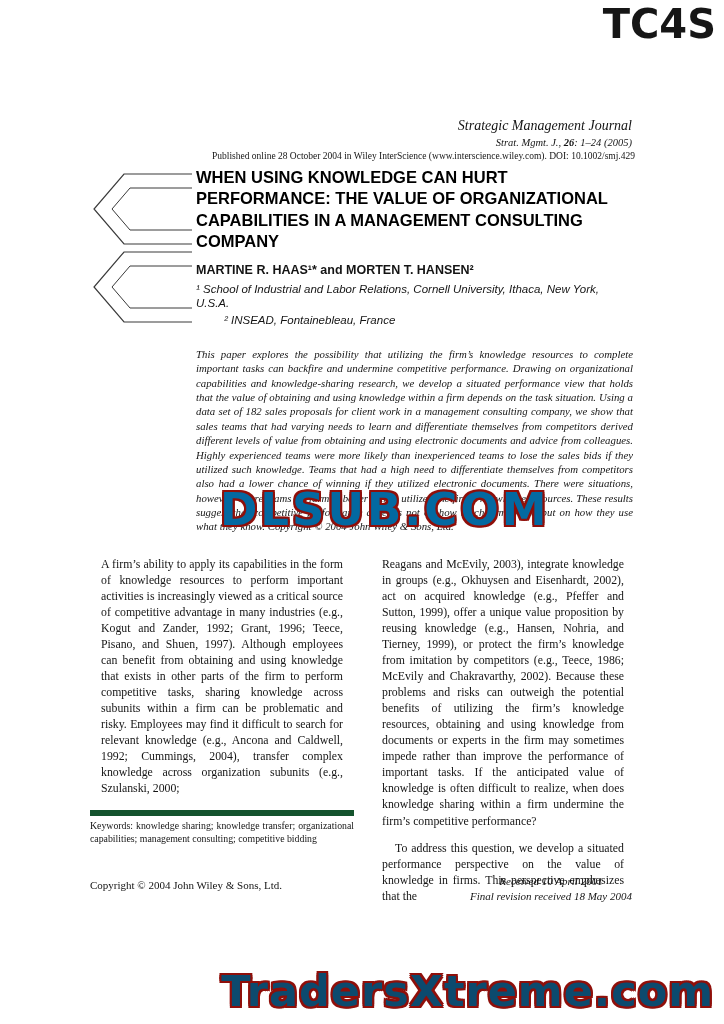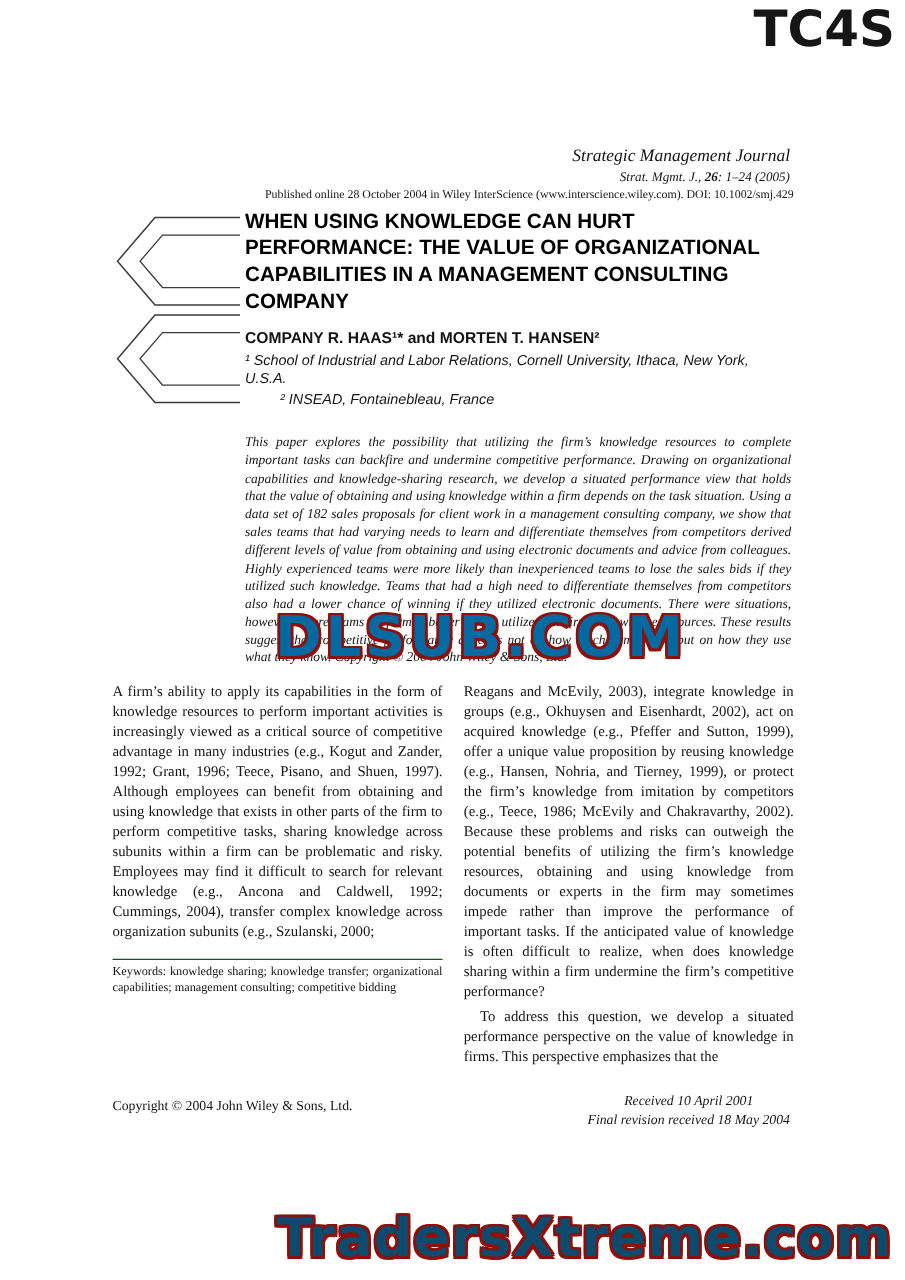--- a/index.html
+++ b/index.html
@@ -76,26 +76,26 @@
     font-style:italic; font-size:10.8px; line-height:1.33; text-align:justify;
   }
 
   
   .columns {
     position:absolute; left:90px; top:545px; width:545px;
     display:flex; gap:17px;
   }
   .col { width:264px; }
   .body-par {
-    font-size:11.8px; line-height:1.36; text-align:justify; margin:0;
+    font-size:11.8px; line-height:1.36; text-align:justify; margin:11px;
   }
   .body-par.indent { text-indent:13px; margin-top:3px; }
 
   .footnote {
-    margin-top:14px; border-top:1px solid #14532d; padding-top:4px;
+    margin-top:14px; border-top:6px solid #14532d; padding-top:4px;
     font-size:9.8px; line-height:1.3; text-align:justify;
   }
   .footnote p { margin:0; }
   .fn-italic { font-style:italic; }
 
   
   .footer-copyright {
     position:absolute; left:90px; top:879px; font-size:11px;
   }
   .footer-received {
@@ -120,21 +120,21 @@
 
   <svg class="deco" width="100" height="152" viewBox="0 0 100 152">
     <path d="M100 2 H32 L2 37 L32 72 H100" fill="none" stroke="#3a3a3a" stroke-width="1.2"></path>
     <path d="M100 16 H38 L20 37 L38 58 H100" fill="none" stroke="#3a3a3a" stroke-width="1"></path>
     <path d="M100 80 H32 L2 115 L32 150 H100" fill="none" stroke="#3a3a3a" stroke-width="1.2"></path>
     <path d="M100 94 H38 L20 115 L38 136 H100" fill="none" stroke="#3a3a3a" stroke-width="1"></path>
   </svg>
 
   <div class="header-block">
     <div class="title">WHEN USING KNOWLEDGE CAN HURT PERFORMANCE: THE VALUE OF ORGANIZATIONAL CAPABILITIES IN A MANAGEMENT CONSULTING COMPANY</div>
-    <div class="authors">COMPANY R. HAAS¹* and MORTEN T. HANSEN²</div>
+    <div class="authors">MARTINE R. HAAS¹* and MORTEN T. HANSEN²</div>
     <div class="affil">¹ School of Industrial and Labor Relations, Cornell University, Ithaca, New York, U.S.A.</div>
     <div class="affil">² INSEAD, Fontainebleau, France</div>
   </div>
 
   <div class="abstract">This paper explores the possibility that utilizing the firm’s knowledge resources to complete important tasks can backfire and undermine competitive performance. Drawing on organizational capabilities and knowledge-sharing research, we develop a situated performance view that holds that the value of obtaining and using knowledge within a firm depends on the task situation. Using a data set of 182 sales proposals for client work in a management consulting company, we show that sales teams that had varying needs to learn and differentiate themselves from competitors derived different levels of value from obtaining and using electronic documents and advice from colleagues. Highly experienced teams were more likely than inexperienced teams to lose the sales bids if they utilized such knowledge. Teams that had a high need to differentiate themselves from competitors also had a lower chance of winning if they utilized electronic documents. There were situations, however, where teams performed better if they utilized the firm’s knowledge resources. These results suggest that competitive performance depends not on how much firms know but on how they use what they know. Copyright © 2004 John Wiley &amp; Sons, Ltd.</div>
 
   <div class="wm-mid">DLSUB.COM</div>
 
   <div class="columns">
     <div class="col">

